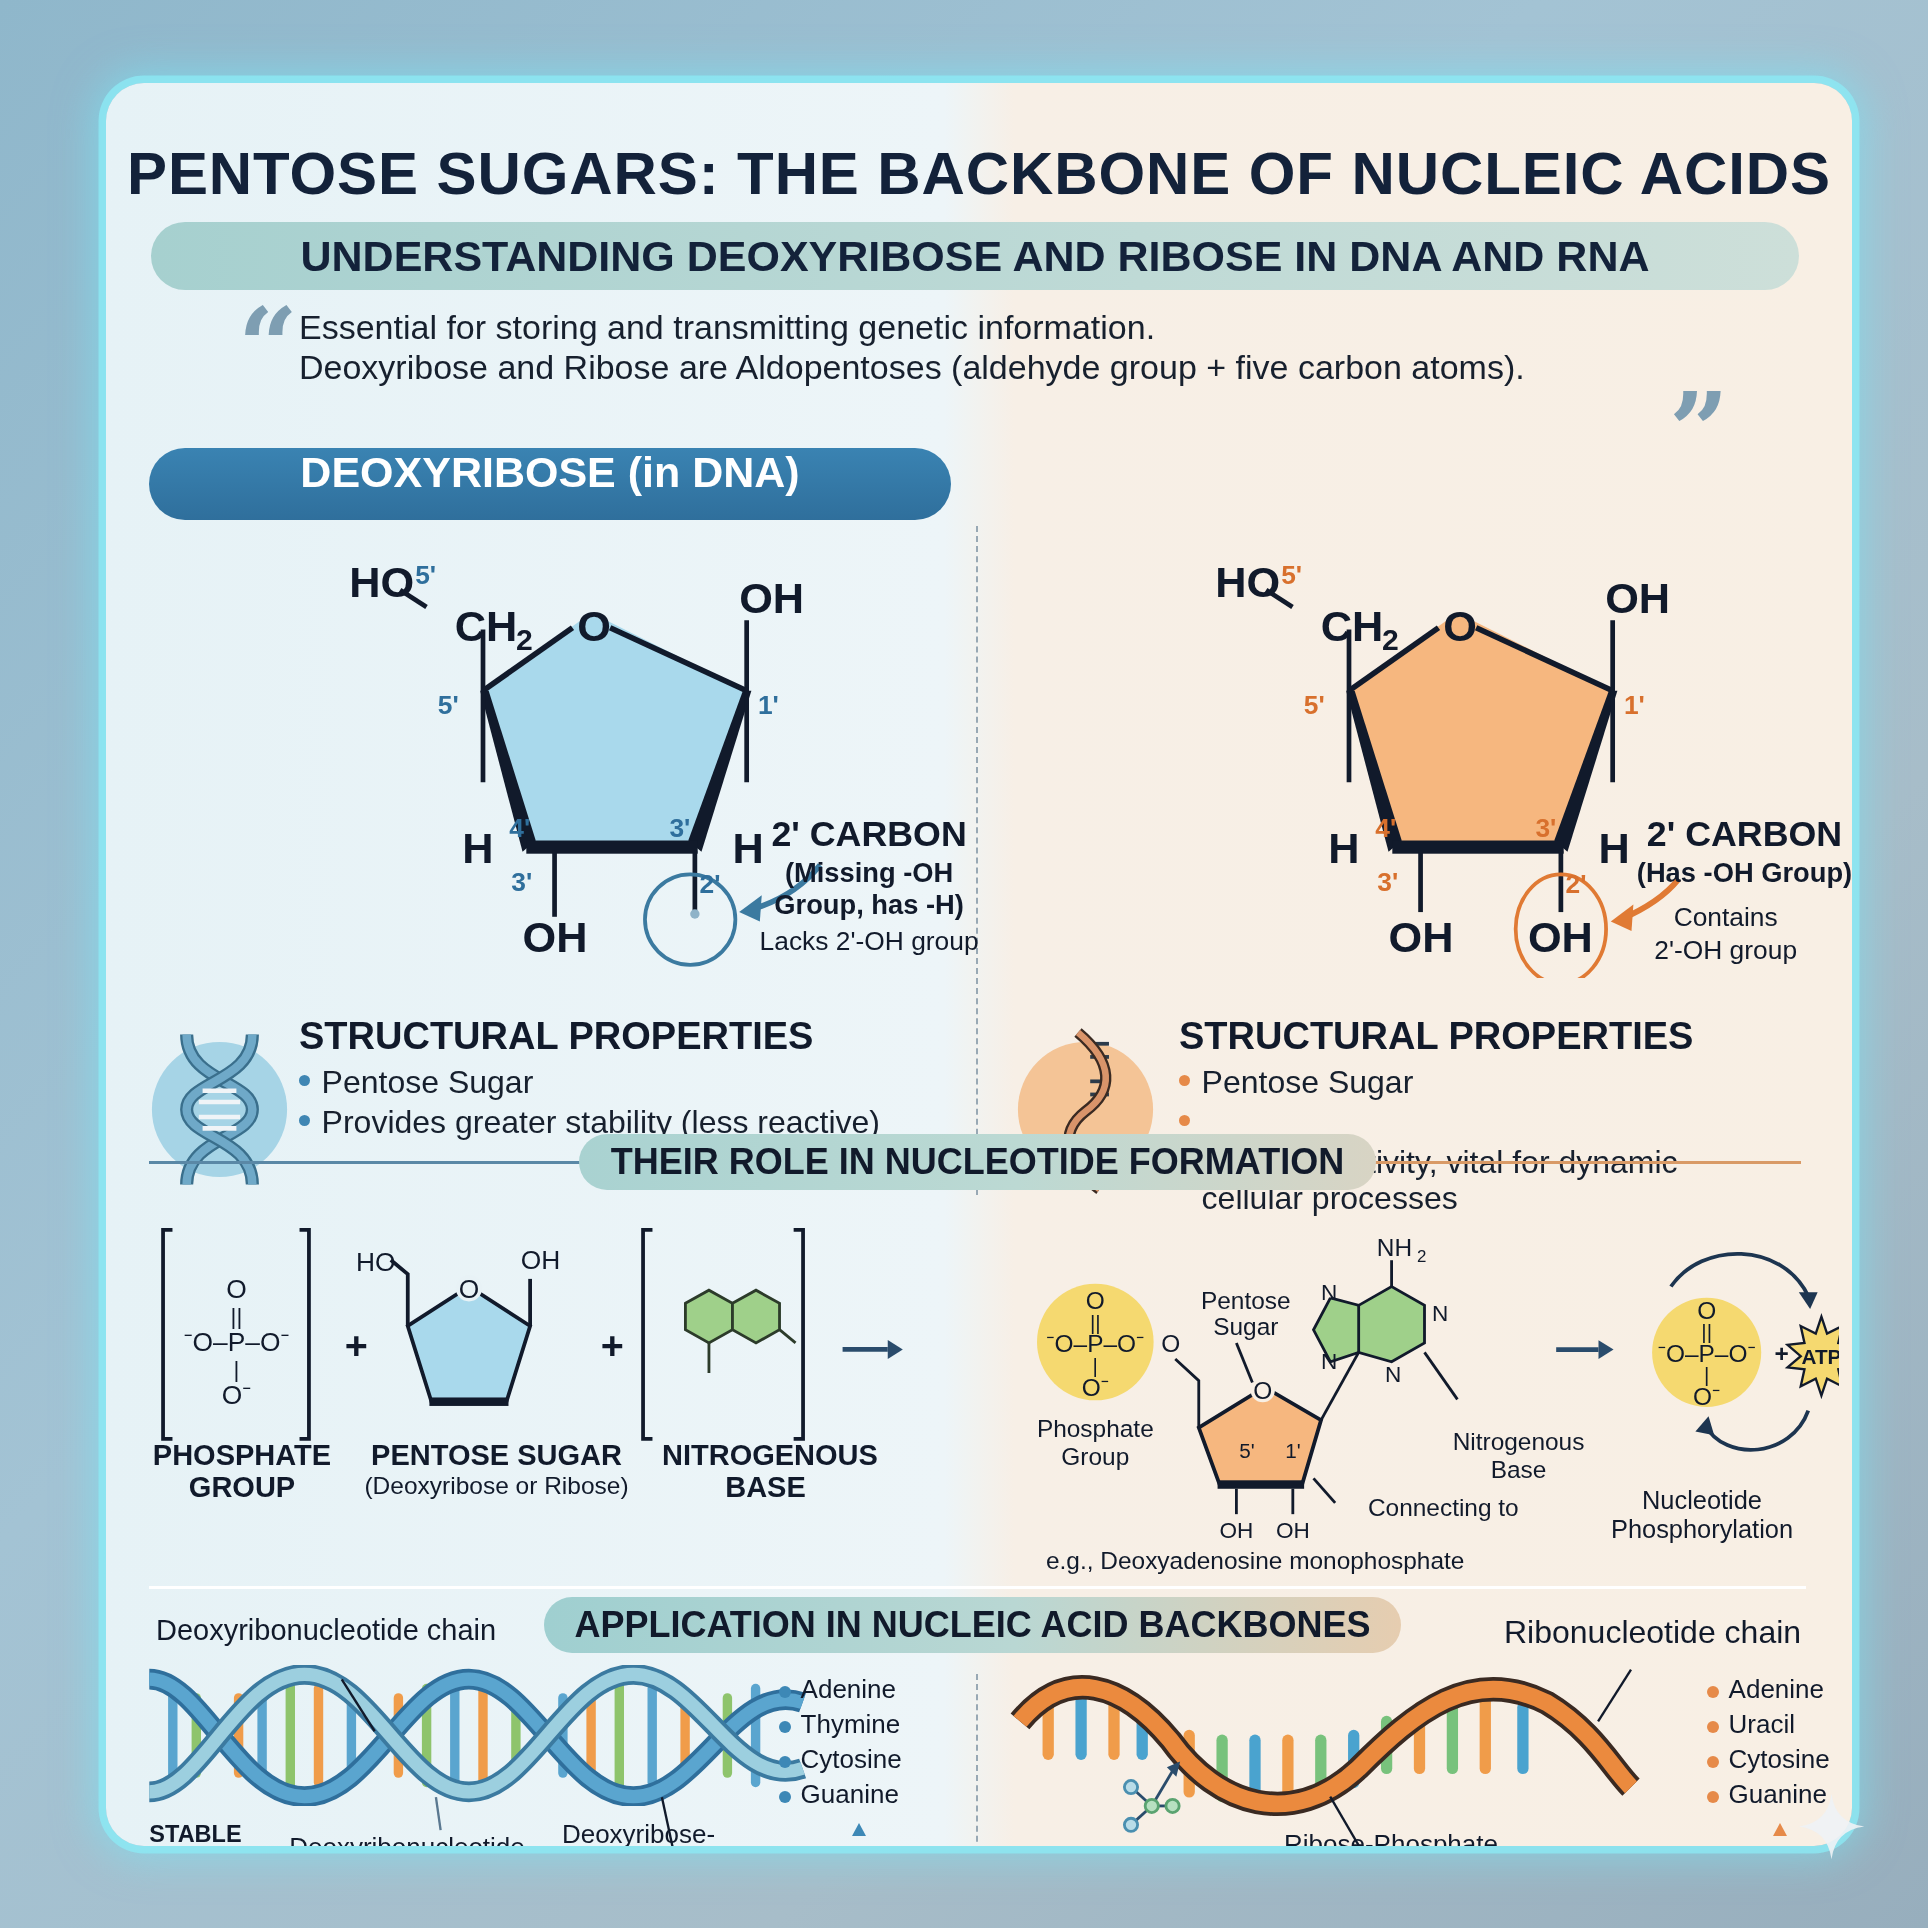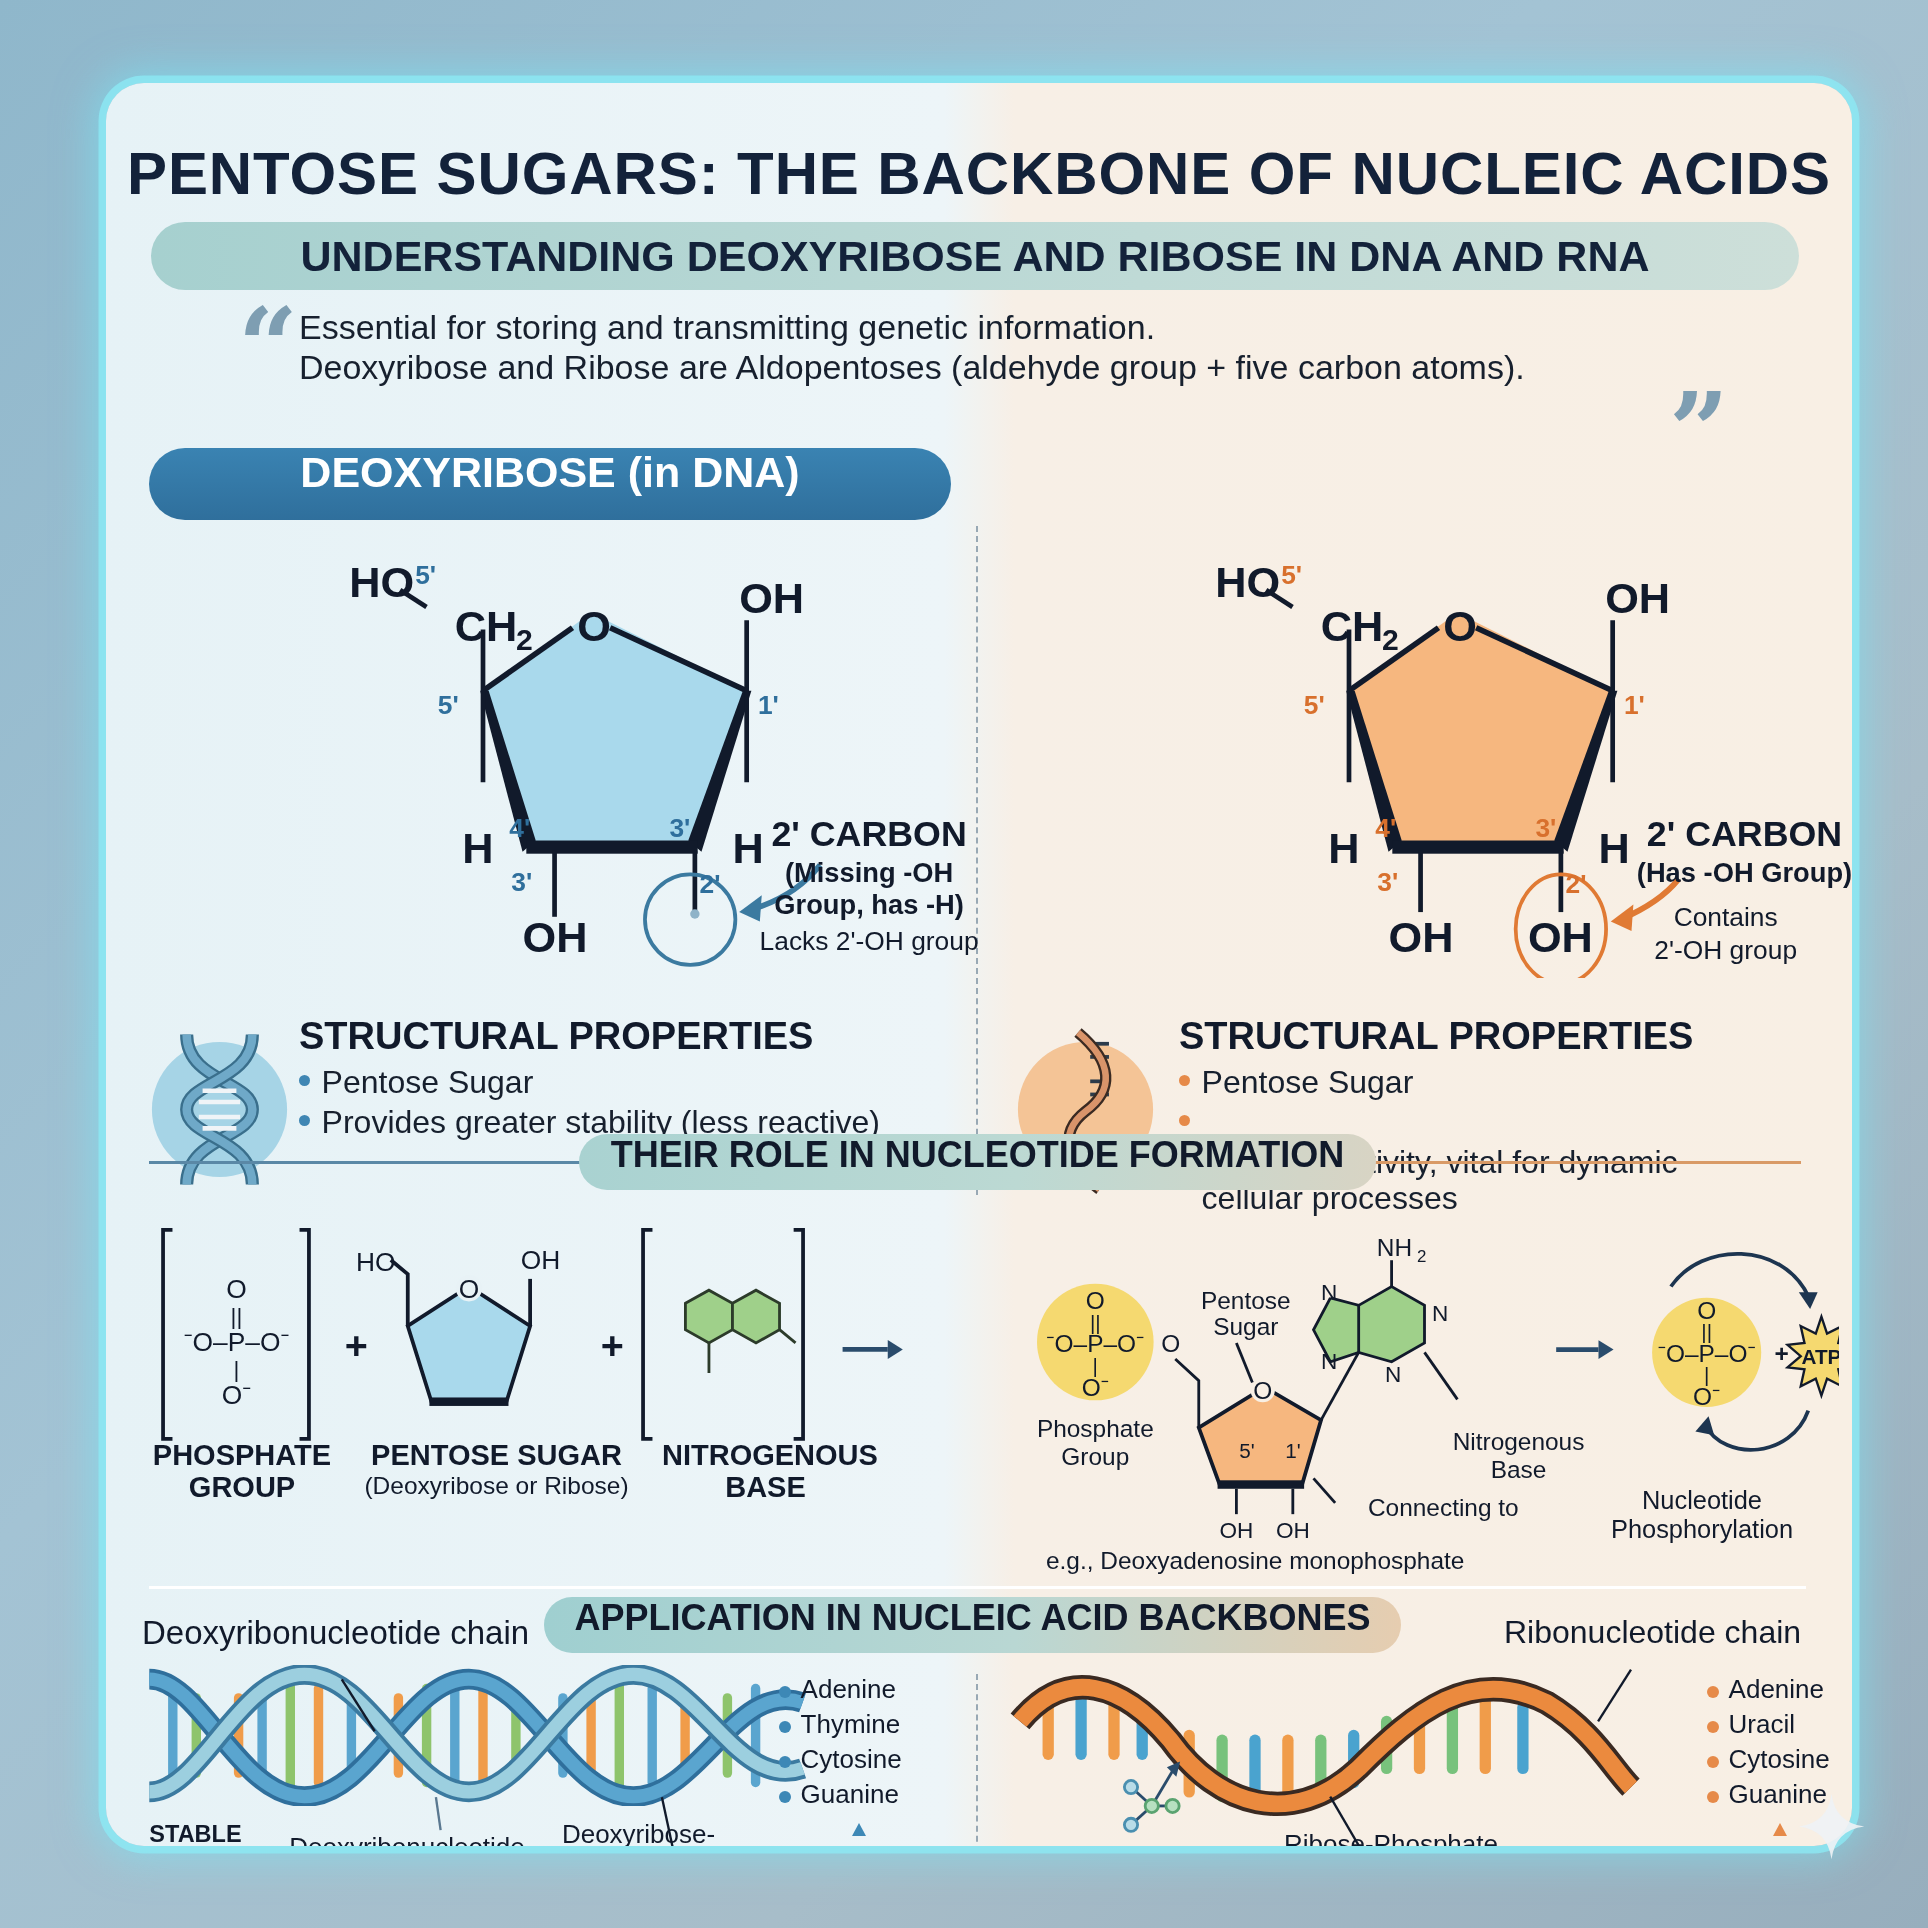--- a/index.html
+++ b/index.html
@@ -48,21 +48,21 @@
   .divider-v { left: 870px; top: 443px; height: 669px; border-left: 2.8px dashed #98a8b4; }
 
   svg text { font-family: "Liberation Sans", sans-serif; }
 
   .props-title { font-size: 38px; font-weight: 700; color: #111a2b; }
   .props-list { font-size: 32px; line-height: 40px; color: #17202e; }
   .props-list .bullet { display: inline-block; width: 11.3px; height: 11.3px; border-radius: 50%; margin-right: 11.3px; vertical-align: middle; position: relative; top: -3.8px; }
 
   .section-line { height: 2.8px; }
   .sec-pill {
-    height: 56px; border-radius: 28px; display: flex; justify-content: center;
+    height: 56px; border-radius: 28px; display: flex; align-items: center; justify-content: center;
     font-size: 36px; font-weight: 700; color: #111a2b;
   }
   .lbl-bold { font-weight: 700; font-size: 29px; color: #111a2b; text-align: center; line-height: 32px; }
   .lbl { font-size: 26px; color: #111a2b; text-align: center; line-height: 29px; }
   .legend { font-size: 26px; line-height: 35px; color: #111a2b; }
   .legend .dot { display: inline-block; width: 12.2px; height: 12.2px; border-radius: 50%; margin-right: 9.4px; }
 </style>
 </head>
 <body>
 
@@ -319,21 +319,21 @@
   </svg>
   <div class="abs lbl" style="left:1464px;top:1403px;width:264px;font-size:25.4px">
     <div>Nucleotide</div>
     <div>Phosphorylation</div>
   </div>
 
   <div class="abs" style="left:43px;top:1503px;width:1657px;height:2.8px;background:#ffffff"></div>
   <div class="abs sec-pill" style="left:438px;top:1514px;width:857px;background:linear-gradient(90deg,#9fcfd0,#b9d7d3 55%,#e6cdb0)">
     <span>APPLICATION IN NUCLEIC ACID BACKBONES</span>
   </div>
-  <div class="abs" style="left:36px;top:1531px;font-size:33px">Deoxyribonucleotide chain</div>
+  <div class="abs" style="left:50px;top:1531px;font-size:29px">Deoxyribonucleotide chain</div>
   <div class="abs" style="left:1398px;top:1531px;font-size:32px">Ribonucleotide chain</div>
   <div class="abs" style="left:870px;top:1591px;height:188px;border-left:2.8px dashed #98a8b4"></div>
 
   <svg class="abs" style="left:38px;top:1582px" width="678" height="141" viewBox="0 0 720 150">
     <g stroke-width="10" stroke-linecap="round">
       <line x1="30" y1="25" x2="30" y2="125" stroke="#5aa5cf"></line>
         <line x1="55" y1="35" x2="55" y2="115" stroke="#8ec46c"></line>
       <line x1="100" y1="35" x2="100" y2="115" stroke="#f09c4a"></line>
         <line x1="125" y1="25" x2="125" y2="125" stroke="#5aa5cf"></line>
       <line x1="155" y1="20" x2="155" y2="130" stroke="#8ec46c"></line>

